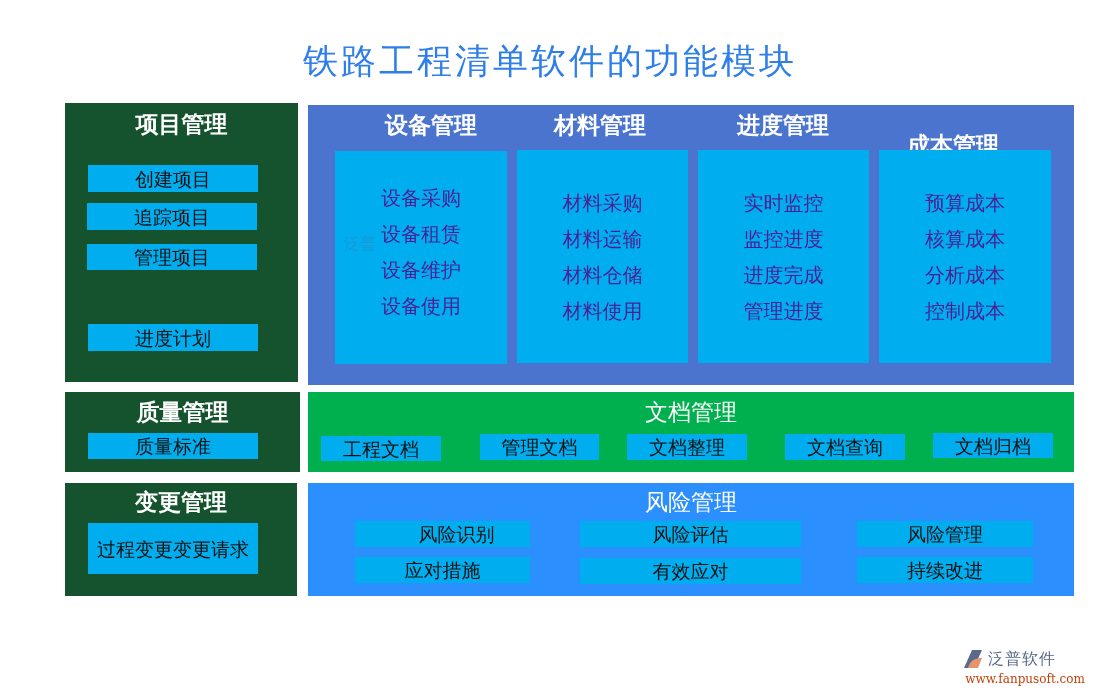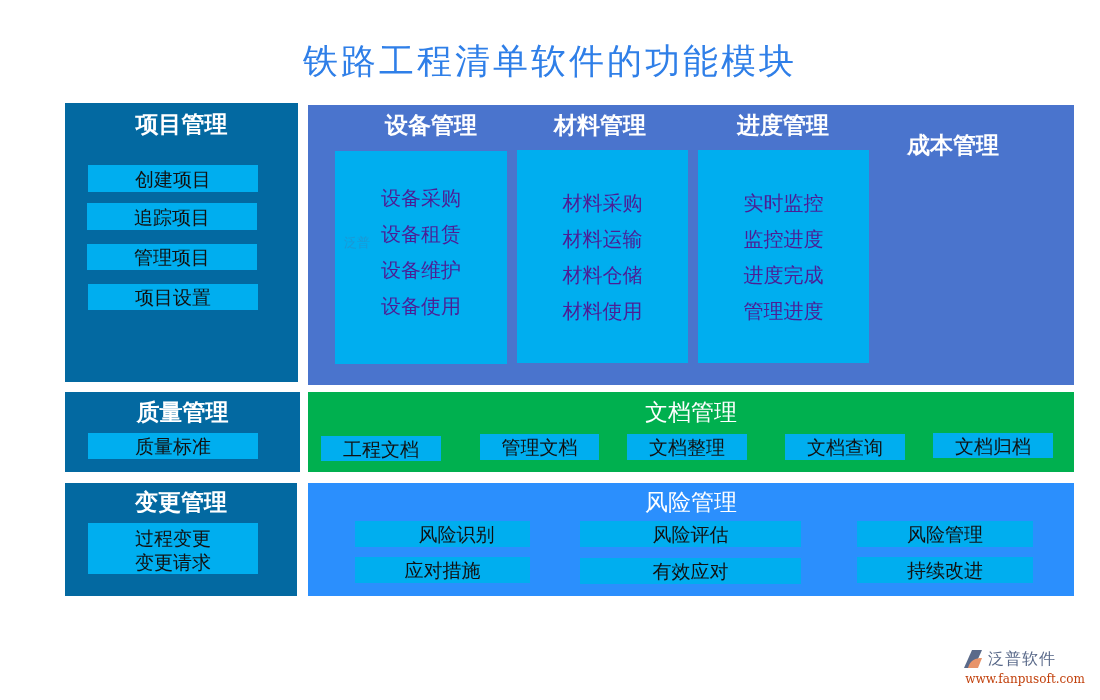--- a/index.html
+++ b/index.html
@@ -1,49 +1,49 @@
 <!DOCTYPE html>
 <html><head>
 <meta charset="utf-8">
 <style>
   html, body { margin:0; padding:0; }
   body { width:1100px; height:700px; background:#ffffff; position:relative; overflow:hidden;
          font-family:"DejaVu Serif","Liberation Serif",serif; }
   .abs { position:absolute; box-sizing:border-box; }
   .title { left:0; width:1100px; top:38px; text-align:center; font-size:35px; color:#2f7fe8;
            letter-spacing:3px; line-height:46px; }
-  .panel-teal { background:#0369a1; }
+  .panel-teal { background:#14532d; }
   .panel-blue { background:#4a74cd; }
   .panel-green { background:#00b04f; }
   .panel-risk { background:#2b8ffd; }
   .hdr { color:#ffffff; font-size:23px; font-weight:bold; text-align:center; line-height:30px; }
   .hdr-thin { color:#ffffff; font-size:23px; text-align:center; line-height:30px; }
   .chip { background:#00aeef; color:#111111; font-size:19px; text-align:center;
           display:flex; align-items:center; justify-content:center; line-height:24px; }
   .card { background:#00aeef; display:flex; flex-direction:column; align-items:center; justify-content:center; }
   .card-item { color:#4c1d95; font-size:20px; line-height:36px; }
-  .multi { flex-direction:column;justify-content:flex-end; }
+  .multi { flex-direction:row; }
   .logo { right:10px; bottom:8px; width:130px; height:46px; }
   .logo-row { display:flex; align-items:center; }
   .logo-mark { width:26px; height:26px; position:relative; }
   .logo-text { font-size:16px; color:#5a6a8a; font-family:"DejaVu Sans","Liberation Sans",sans-serif; margin-left:2px; letter-spacing:1px; }
   .logo-url { font-size:12px; color:#c2410c; font-family:"DejaVu Serif","Liberation Serif",serif; text-align:center; }
-  .wm { left:344px; top:234px; font-size:13px; color:rgba(80,110,160,0.35); font-family:"DejaVu Sans",sans-serif; }
+  .wm { left:344px; top:234px; font-size:16px; color:rgba(80,110,160,0.35); font-family:"DejaVu Sans",sans-serif; }
 </style>
 </head>
 <body>
 
 <div class="abs title">铁路工程清单软件的功能模块</div>
 
 <div class="abs panel-teal" style="left:65px; top:103px; width:233px; height:279px;">
   <div class="abs hdr" style="left:0; top:6px; width:233px;">项目管理</div>
   <div class="abs chip" style="left:23px; top:62px; width:170px; height:27px;">创建项目</div>
   <div class="abs chip" style="left:22px; top:100px; width:170px; height:27px;">追踪项目</div>
   <div class="abs chip" style="left:22px; top:141px; width:170px; height:26px;">管理项目</div>
-  <div class="abs chip" style="left:23px; top:181px; width:170px; height:26px;">项目设置</div>
+  <div class="abs chip" style="left:23px; top:221px; width:170px; height:27px;">进度计划</div>
 </div>
 
 <div class="abs panel-teal" style="left:65px; top:392px; width:235px; height:80px;">
   <div class="abs hdr" style="left:0; top:5px; width:235px;">质量管理</div>
   <div class="abs chip" style="left:23px; top:41px; width:170px; height:26px;">质量标准</div>
 </div>
 
 <div class="abs panel-teal" style="left:65px; top:483px; width:232px; height:113px;">
   <div class="abs hdr" style="left:0; top:4px; width:232px;">变更管理</div>
   <div class="abs chip multi" style="left:23px; top:40px; width:170px; height:51px;">
@@ -68,20 +68,26 @@
     <span class="card-item">材料采购</span>
     <span class="card-item">材料运输</span>
     <span class="card-item">材料仓储</span>
     <span class="card-item">材料使用</span>
   </div>
   <div class="abs card" style="left:390px; top:45px; width:171px; height:213px;">
     <span class="card-item">实时监控</span>
     <span class="card-item">监控进度</span>
     <span class="card-item">进度完成</span>
     <span class="card-item">管理进度</span>
+  </div>
+  <div class="abs card" style="left:571px; top:45px; width:172px; height:213px;">
+    <span class="card-item">预算成本</span>
+    <span class="card-item">核算成本</span>
+    <span class="card-item">分析成本</span>
+    <span class="card-item">控制成本</span>
   </div>
 </div>
 
 <div class="abs wm">
   <span>泛普</span>
 </div>
 
 <div class="abs panel-green" style="left:308px; top:392px; width:766px; height:80px;">
   <div class="abs hdr-thin" style="left:0; top:5px; width:766px;">文档管理</div>
   <div class="abs chip" style="left:13px; top:44px; width:120px; height:25px;">工程文档</div>

